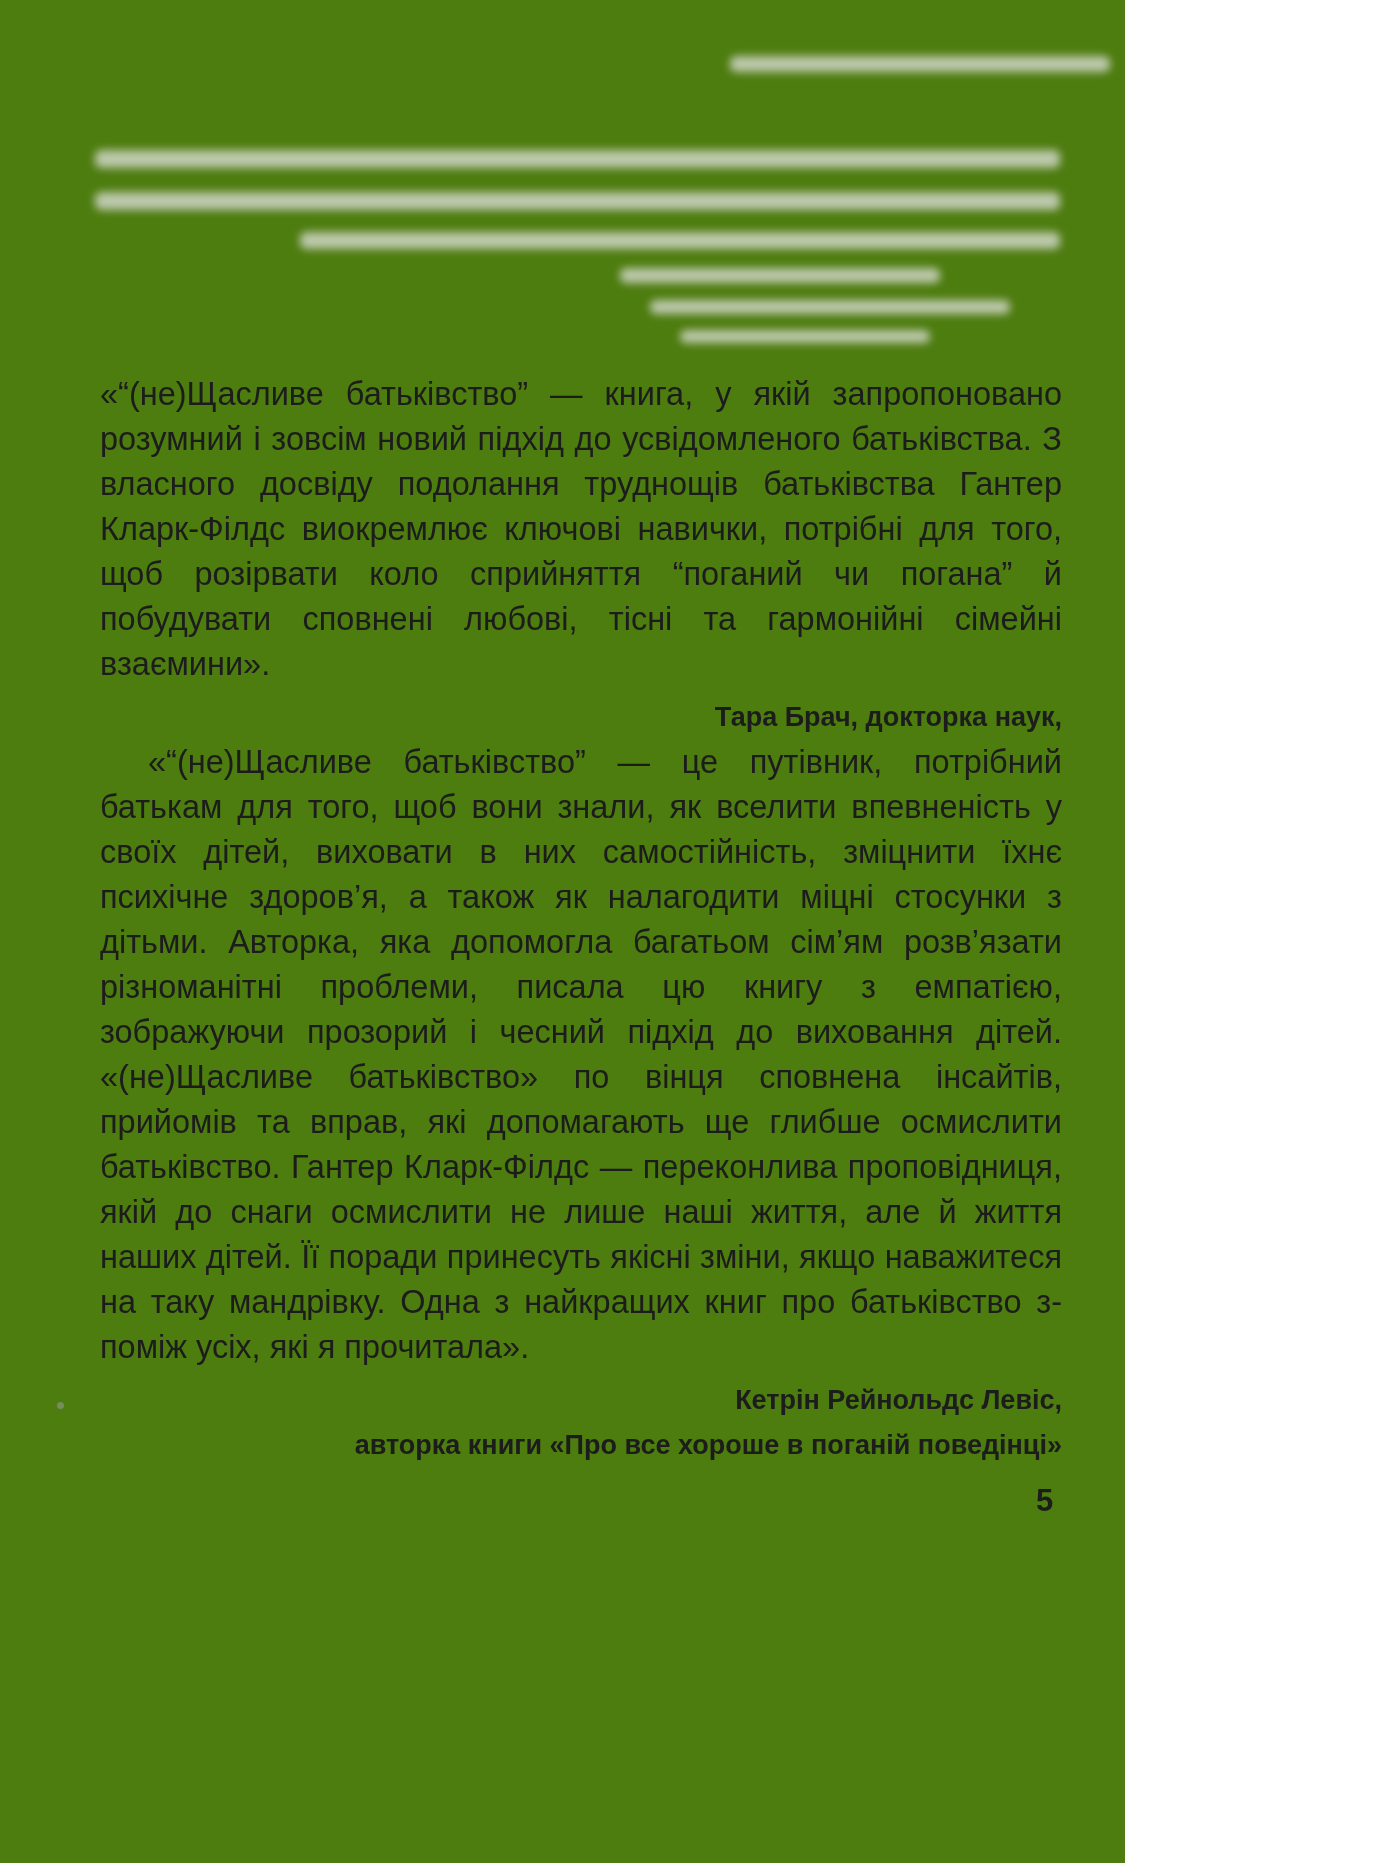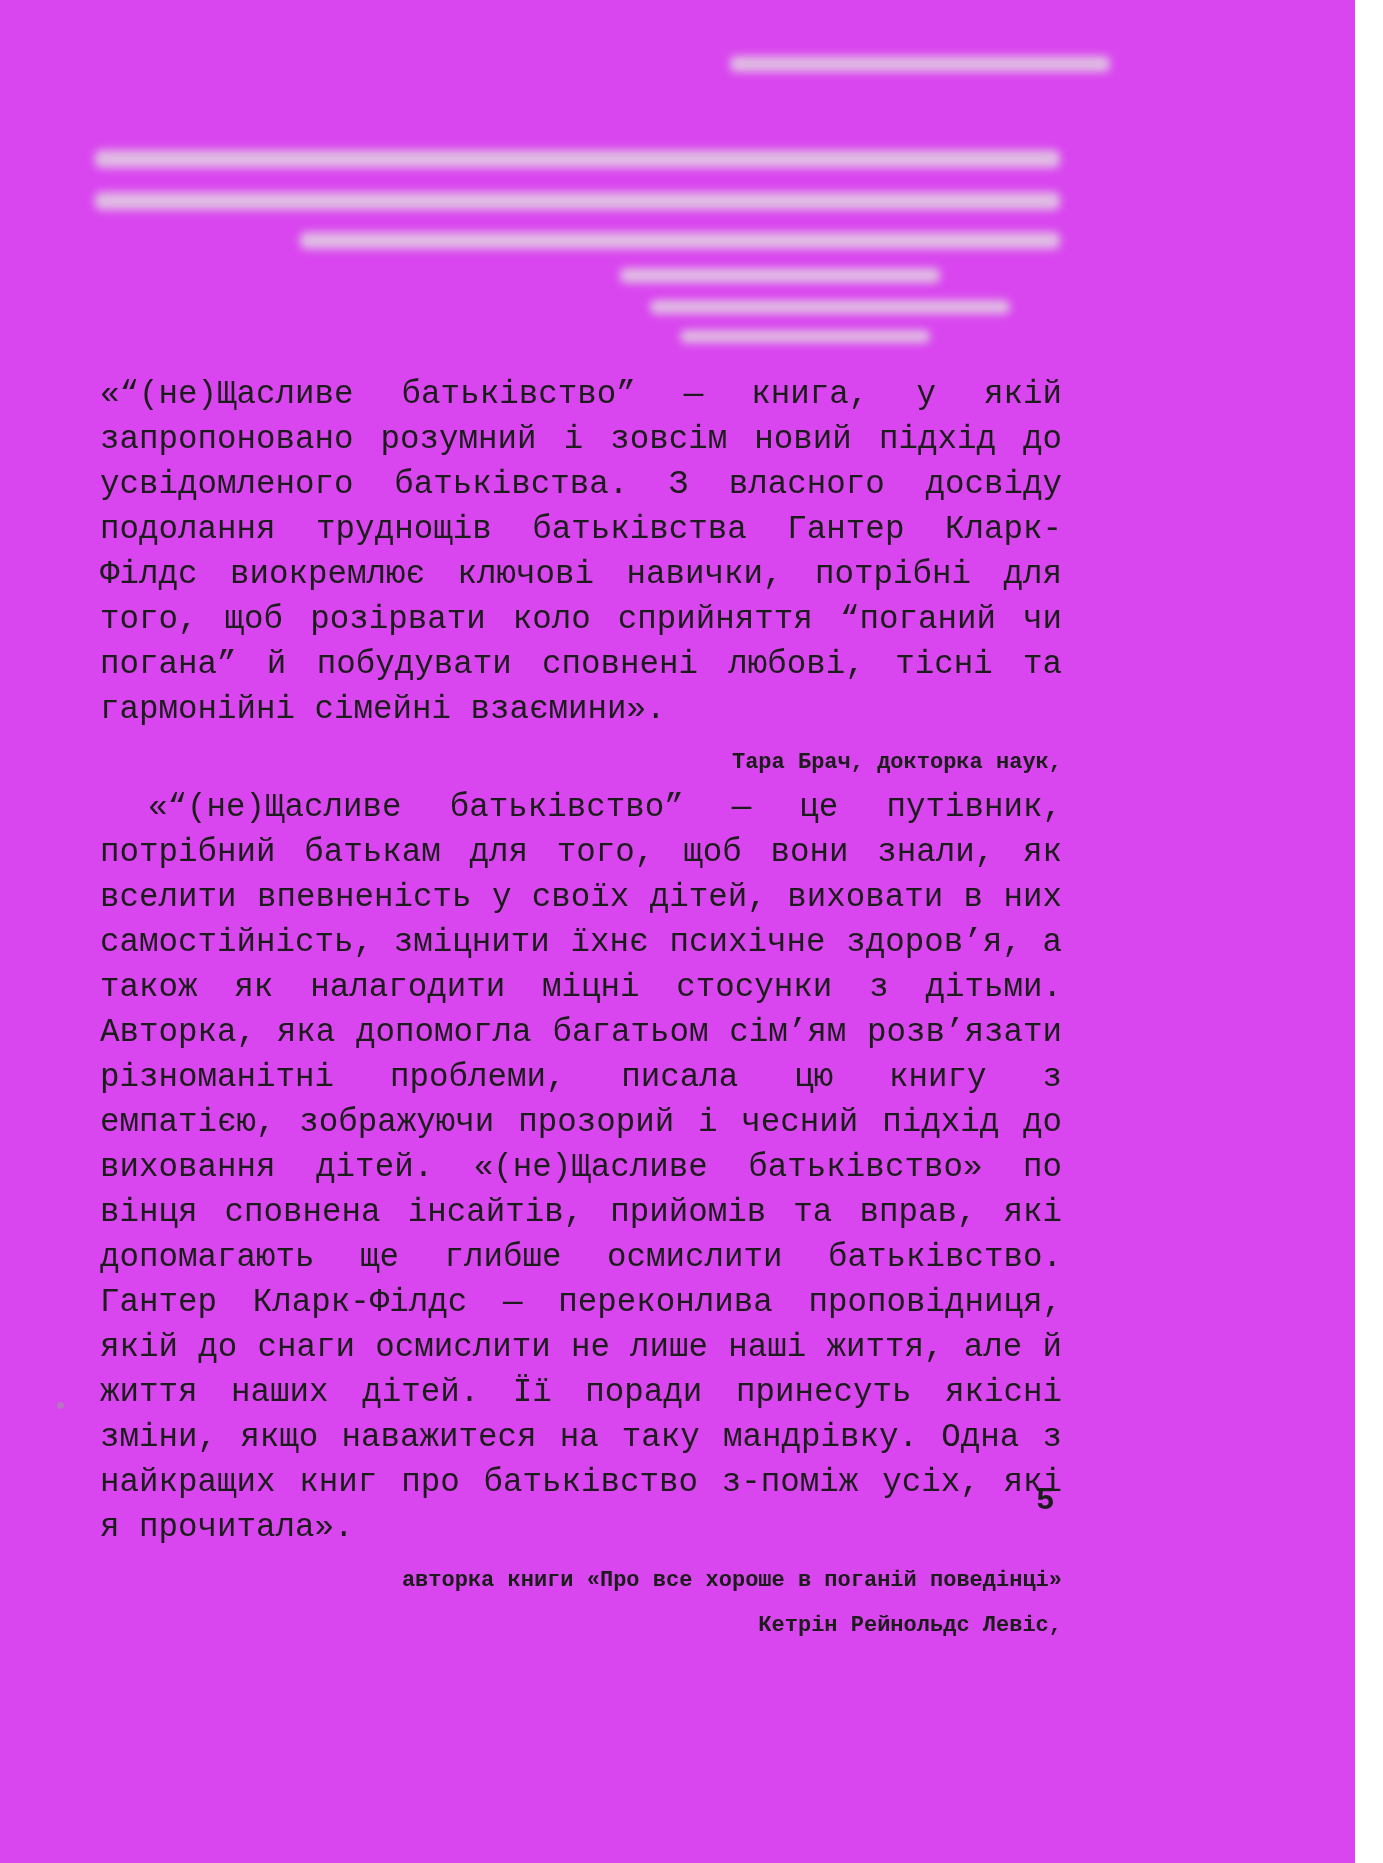--- a/index.html
+++ b/index.html
@@ -2,25 +2,25 @@
 <html lang="uk"><head>
 <meta charset="utf-8">
 <style>
   html, body {
     margin: 0;
     padding: 0;
     background: #ffffff;
   }
   .page {
     position: relative;
-    width: 1355px;
+    width: 1125px;
     height: 1863px;
-    background: #d946ef;
+    background: #4d7c0f;
     overflow: hidden;
-    font-family: Liberation Mono, monospace;
+    font-family: Liberation Sans, sans-serif;
     color: #1c1c1c;
   }
 
   
   .bt-line {
     position: absolute;
     background: #e2e2e0;
     border-radius: 6px;
     filter: blur(4px);
     opacity: 0.75;
@@ -42,21 +42,21 @@
     hyphens: auto;
     -webkit-hyphens: auto;
   }
   .quote.indented {
     text-indent: 48px;
   }
 
   .attribution {
     margin-top: 8px;
     text-align: right;
-    font-size: 22px;
+    font-size: 27px;
     line-height: 45px;
     font-weight: 700;
   }
 
   .artifact-dot {
     position: absolute;
     left: 57px;
     top: 1402px;
     width: 7px;
     height: 7px;
@@ -93,22 +93,22 @@
 
     <p class="quote">«“(не)Щасливе батьківство” — книга, у якій запропоновано розумний і зовсім новий підхід до усвідомленого батьківства. З власного досвіду подолання труднощів батьківства Гантер Кларк-Філдс виокремлює ключові навички, потрібні для того, щоб розірвати коло сприйняття “поганий чи погана” й побудувати сповнені любові, тісні та гармонійні сімейні взаємини».</p>
 
     <div class="attribution">
       <div>Тара Брач, докторка наук,</div>
     </div>
 
     <p class="quote indented">«“(не)Щасливе батьківство” — це путівник, потрібний батькам для того, щоб вони знали, як вселити впевненість у своїх дітей, виховати в них самостійність, зміцнити їхнє психічне здоров’я, а також як налагодити міцні стосунки з дітьми. Авторка, яка допомогла багатьом сім’ям розв’язати різноманітні проблеми, писала цю книгу з емпатією, зображуючи прозорий і чесний підхід до виховання дітей. «(не)Щасливе батьківство» по вінця сповнена інсайтів, прийомів та вправ, які допомагають ще глибше осмислити батьківство. Гантер Кларк-Філдс — переконлива проповідниця, якій до снаги осмислити не лише наші життя, але й життя наших дітей. Її поради принесуть якісні зміни, якщо наважитеся на таку мандрівку. Одна з найкращих книг про батьківство з-поміж усіх, які я прочитала».</p>
 
     <div class="attribution">
+      <div>Кетрін Рейнольдс Левіс,</div>
       <div>авторка книги «Про все хороше в поганій поведінці»</div>
-      <div>Кетрін Рейнольдс Левіс,</div>
     </div>
 
   </div>
 
   <div class="artifact-dot"></div>
 
   <div class="page-number">5</div>
 
 </div>
 

